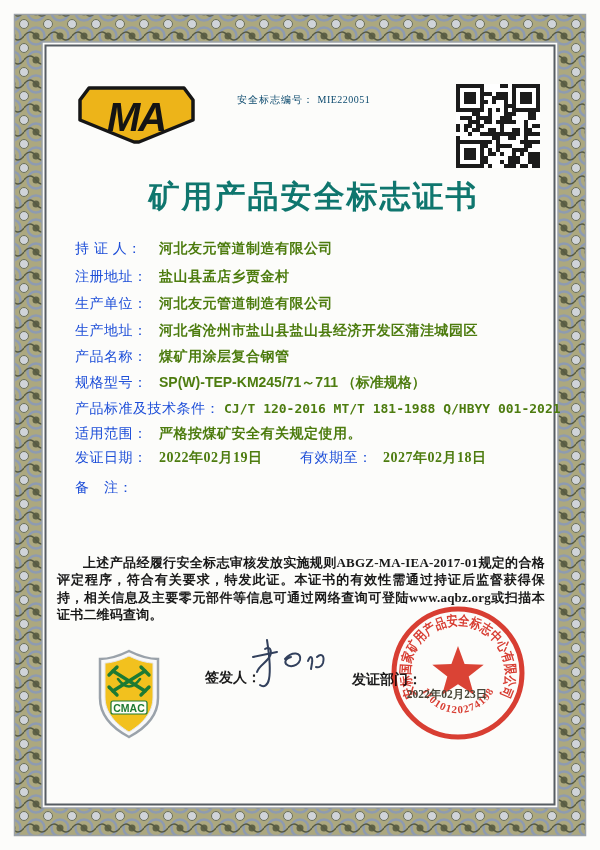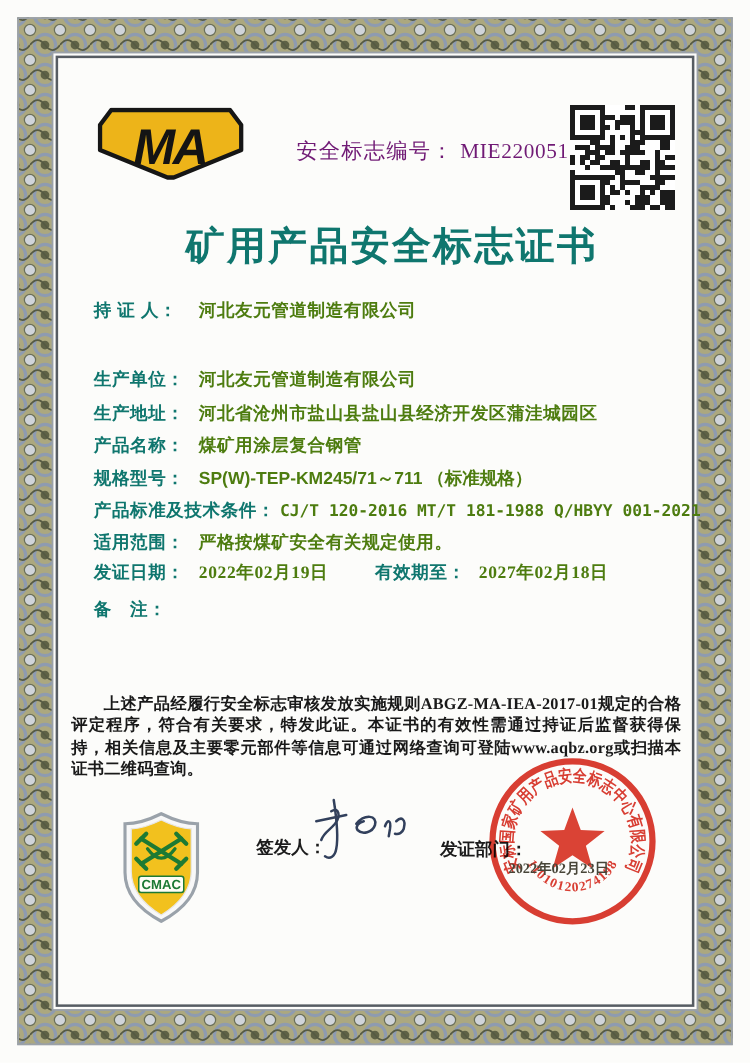--- a/index.html
+++ b/index.html
@@ -9,33 +9,33 @@
     font-family:"Liberation Sans",sans-serif;
     -webkit-font-smoothing:antialiased;
   }
   .border-svg{position:absolute;left:0;top:0;}
   .content{
     position:absolute;left:47px;top:47px;width:506px;height:756px;
     background:transparent;color:#1c1c1c;padding-left:27px;
   }
   
   .ma-logo{position:absolute;left:31px;top:39px;}
-  .cert-no{position:absolute;left:190px;top:62px;font-size:17px;color:#701a75;
+  .cert-no{position:absolute;left:190px;top:46px;font-size:10px;color:#0c4a6e;
     font-family:"Liberation Serif",serif;letter-spacing:1px;}
   .cert-no .num{font-family:"Liberation Serif",serif;letter-spacing:.5px;}
   .qr{position:absolute;left:409px;top:37px;background:#fff;}
   
   .title{
     position:absolute;left:0;top:129px;width:100%;text-align:center;
     font-family:"Liberation Serif",serif;font-weight:900;font-size:31px;
     letter-spacing:2px;color:#0f766e;
   }
   
   .row{position:absolute;left:28px;white-space:nowrap;font-size:14px;}
-  .lbl{display:inline-block;min-width:80px;font-weight:bold;color:#0f766e;
+  .lbl{display:inline-block;min-width:80px;font-weight:normal;color:#1d4ed8;
     font-family:"Liberation Sans",sans-serif;margin-right:4px;letter-spacing:.5px;}
   .val{font-family:"Liberation Serif",serif;font-weight:bold;color:#4d7c0f;letter-spacing:.5px;}
   .val.tech{font-family:"DejaVu Sans Mono",monospace;font-size:13px;letter-spacing:0;}
   .val.spec{font-family:"Liberation Sans",sans-serif;letter-spacing:0;}
   .r0{top:193px}.r1{top:221px}.r2{top:248px}.r3{top:275px}
   .r4{top:301px}.r5{top:327px}.r6{top:353px}.r7{top:378px}
   .row-dates{top:402px}
   .row-dates .valid-lbl{position:absolute;left:225px;top:0;}
   .row-dates .valid-val{position:absolute;left:308px;top:0;}
   .row-remark{top:432px}
@@ -245,20 +245,23 @@
       <rect x="0" y="56" width="28" height="28" fill="#1b1b1b"></rect>
       <rect x="4" y="60" width="20" height="20" fill="#ffffff"></rect>
       <rect x="8" y="64" width="12" height="12" fill="#1b1b1b"></rect>
     </svg>
 
   <div class="title">矿用产品安全标志证书</div>
 
   <div class="row r0">
     <span class="lbl">持 证 人：</span><span class="val">河北友元管道制造有限公司</span>
   </div>
+  <div class="row r1">
+    <span class="lbl">注册地址：</span><span class="val">盐山县孟店乡贾金村</span>
+  </div>
   <div class="row r2">
     <span class="lbl">生产单位：</span><span class="val">河北友元管道制造有限公司</span>
   </div>
   <div class="row r3">
     <span class="lbl">生产地址：</span><span class="val">河北省沧州市盐山县盐山县经济开发区蒲洼城园区</span>
   </div>
   <div class="row r4">
     <span class="lbl">产品名称：</span><span class="val">煤矿用涂层复合钢管</span>
   </div>
   <div class="row r5">

